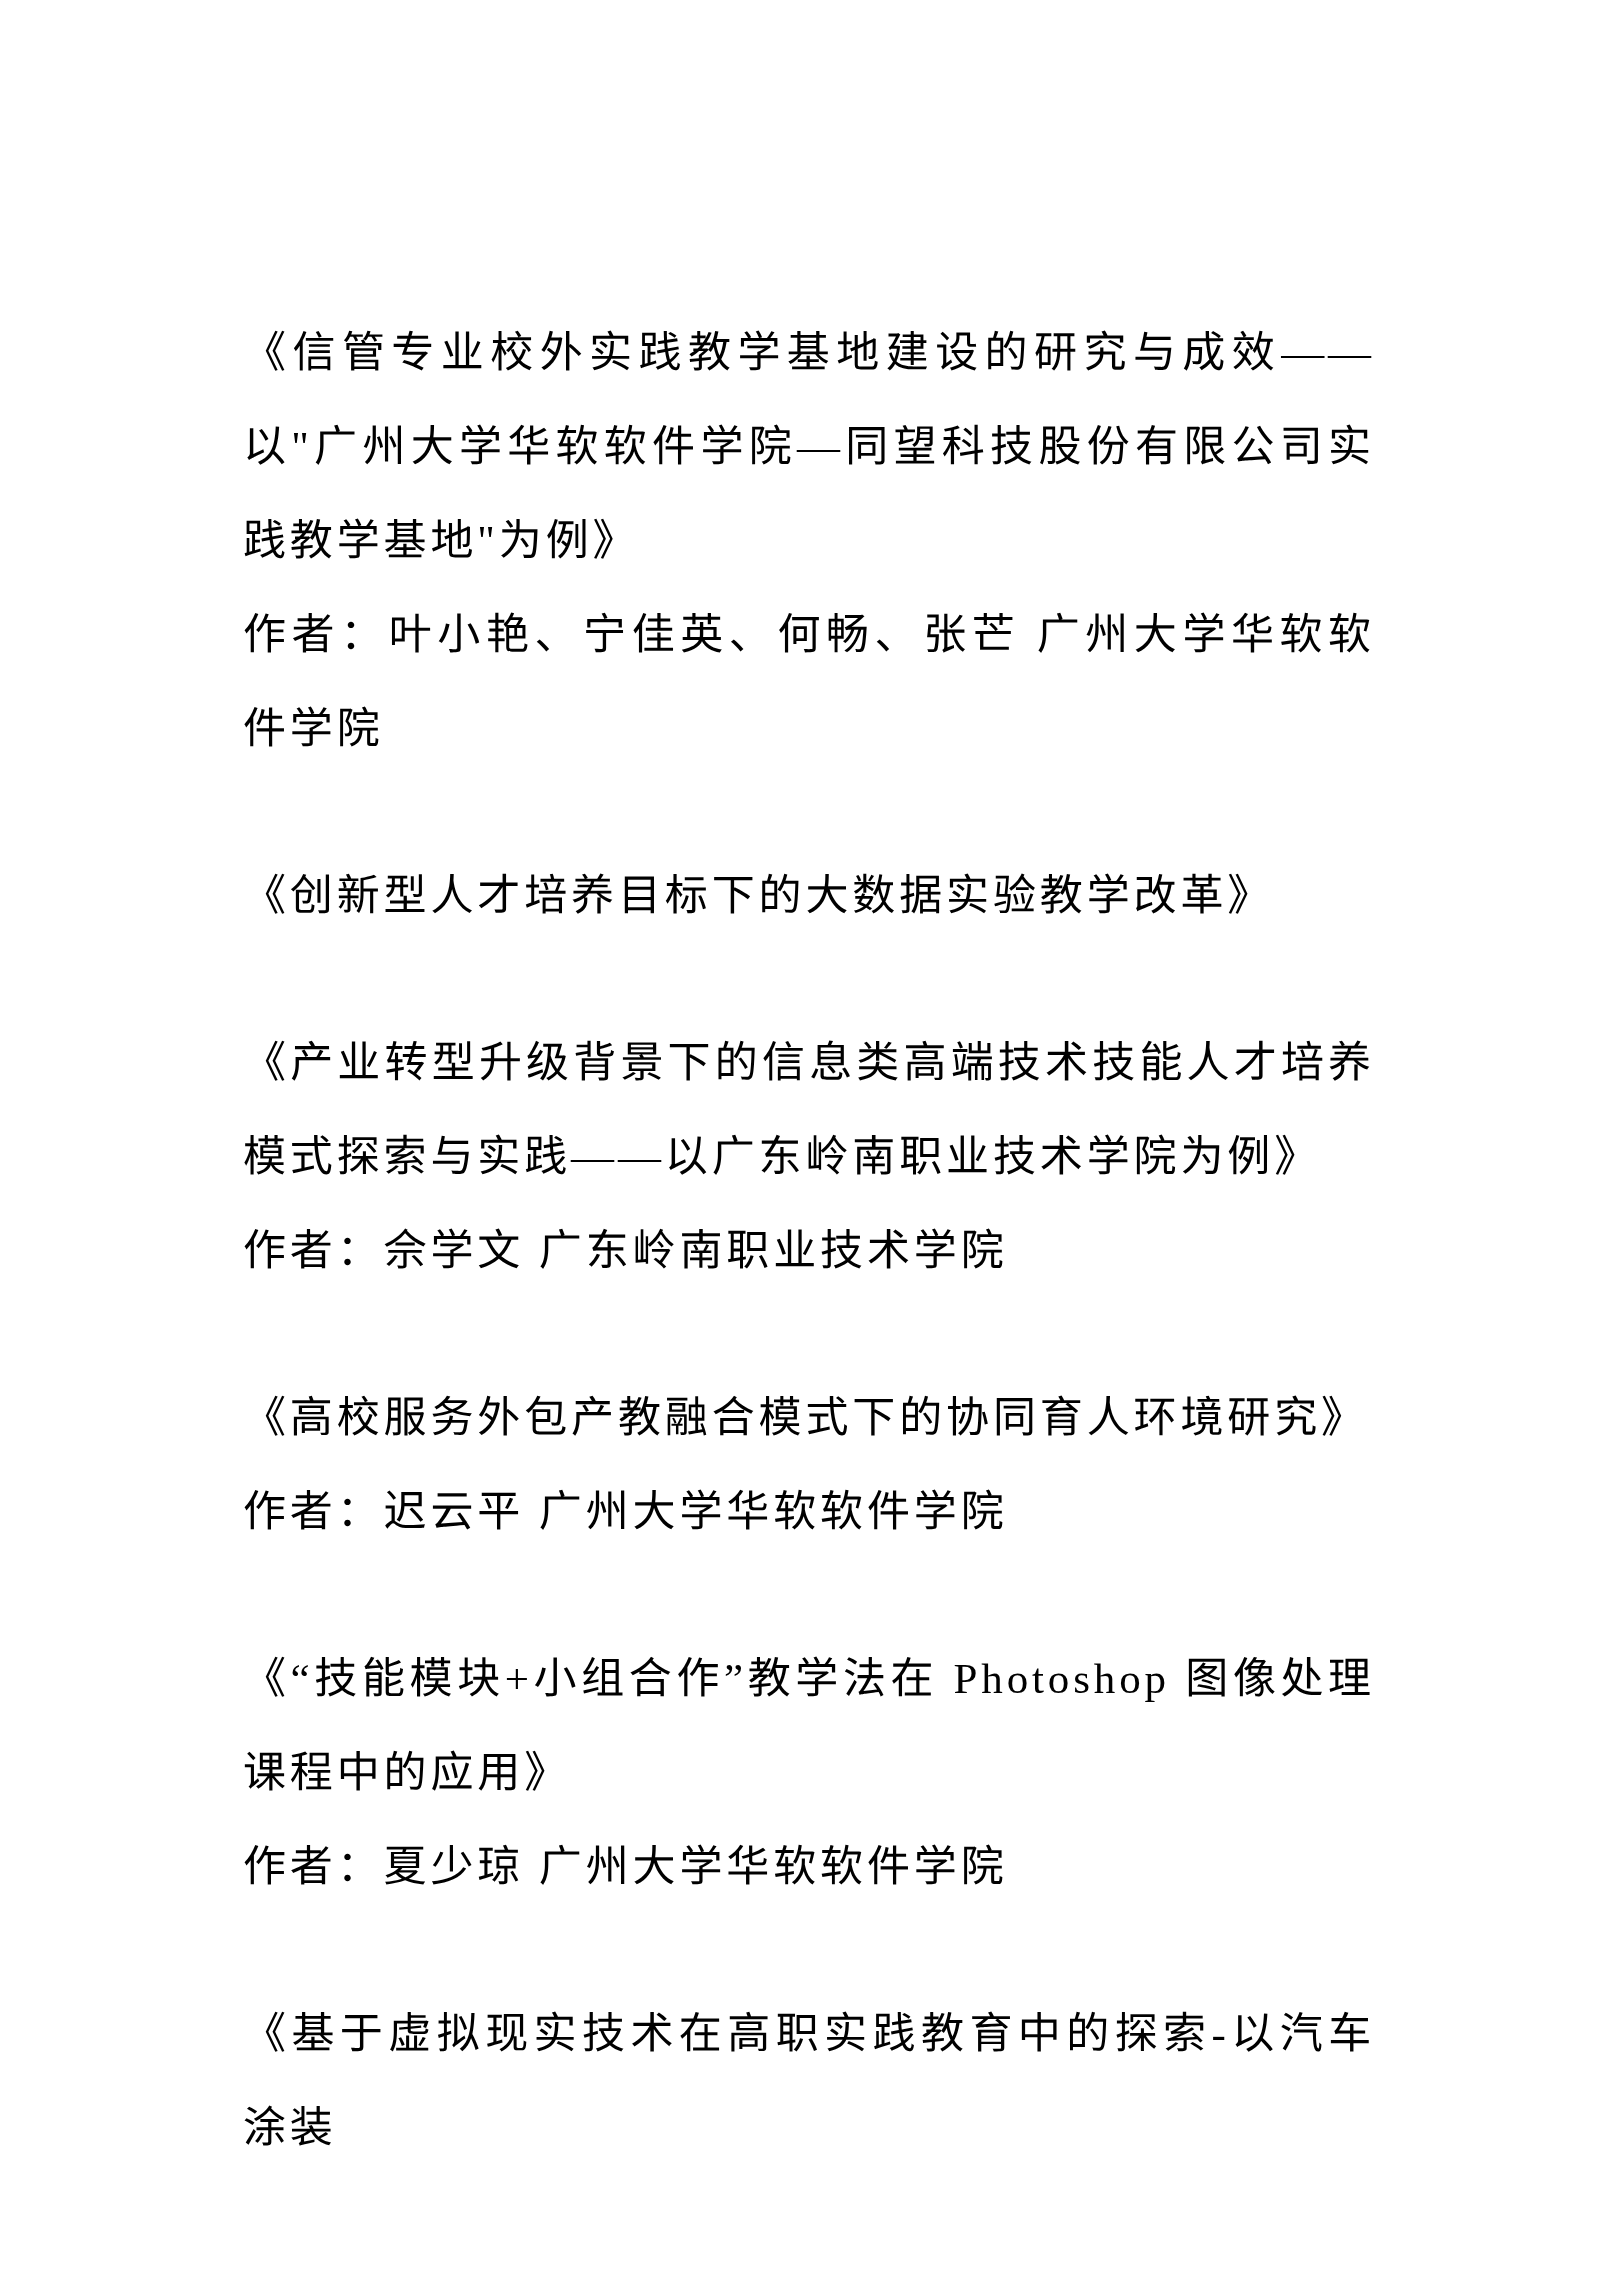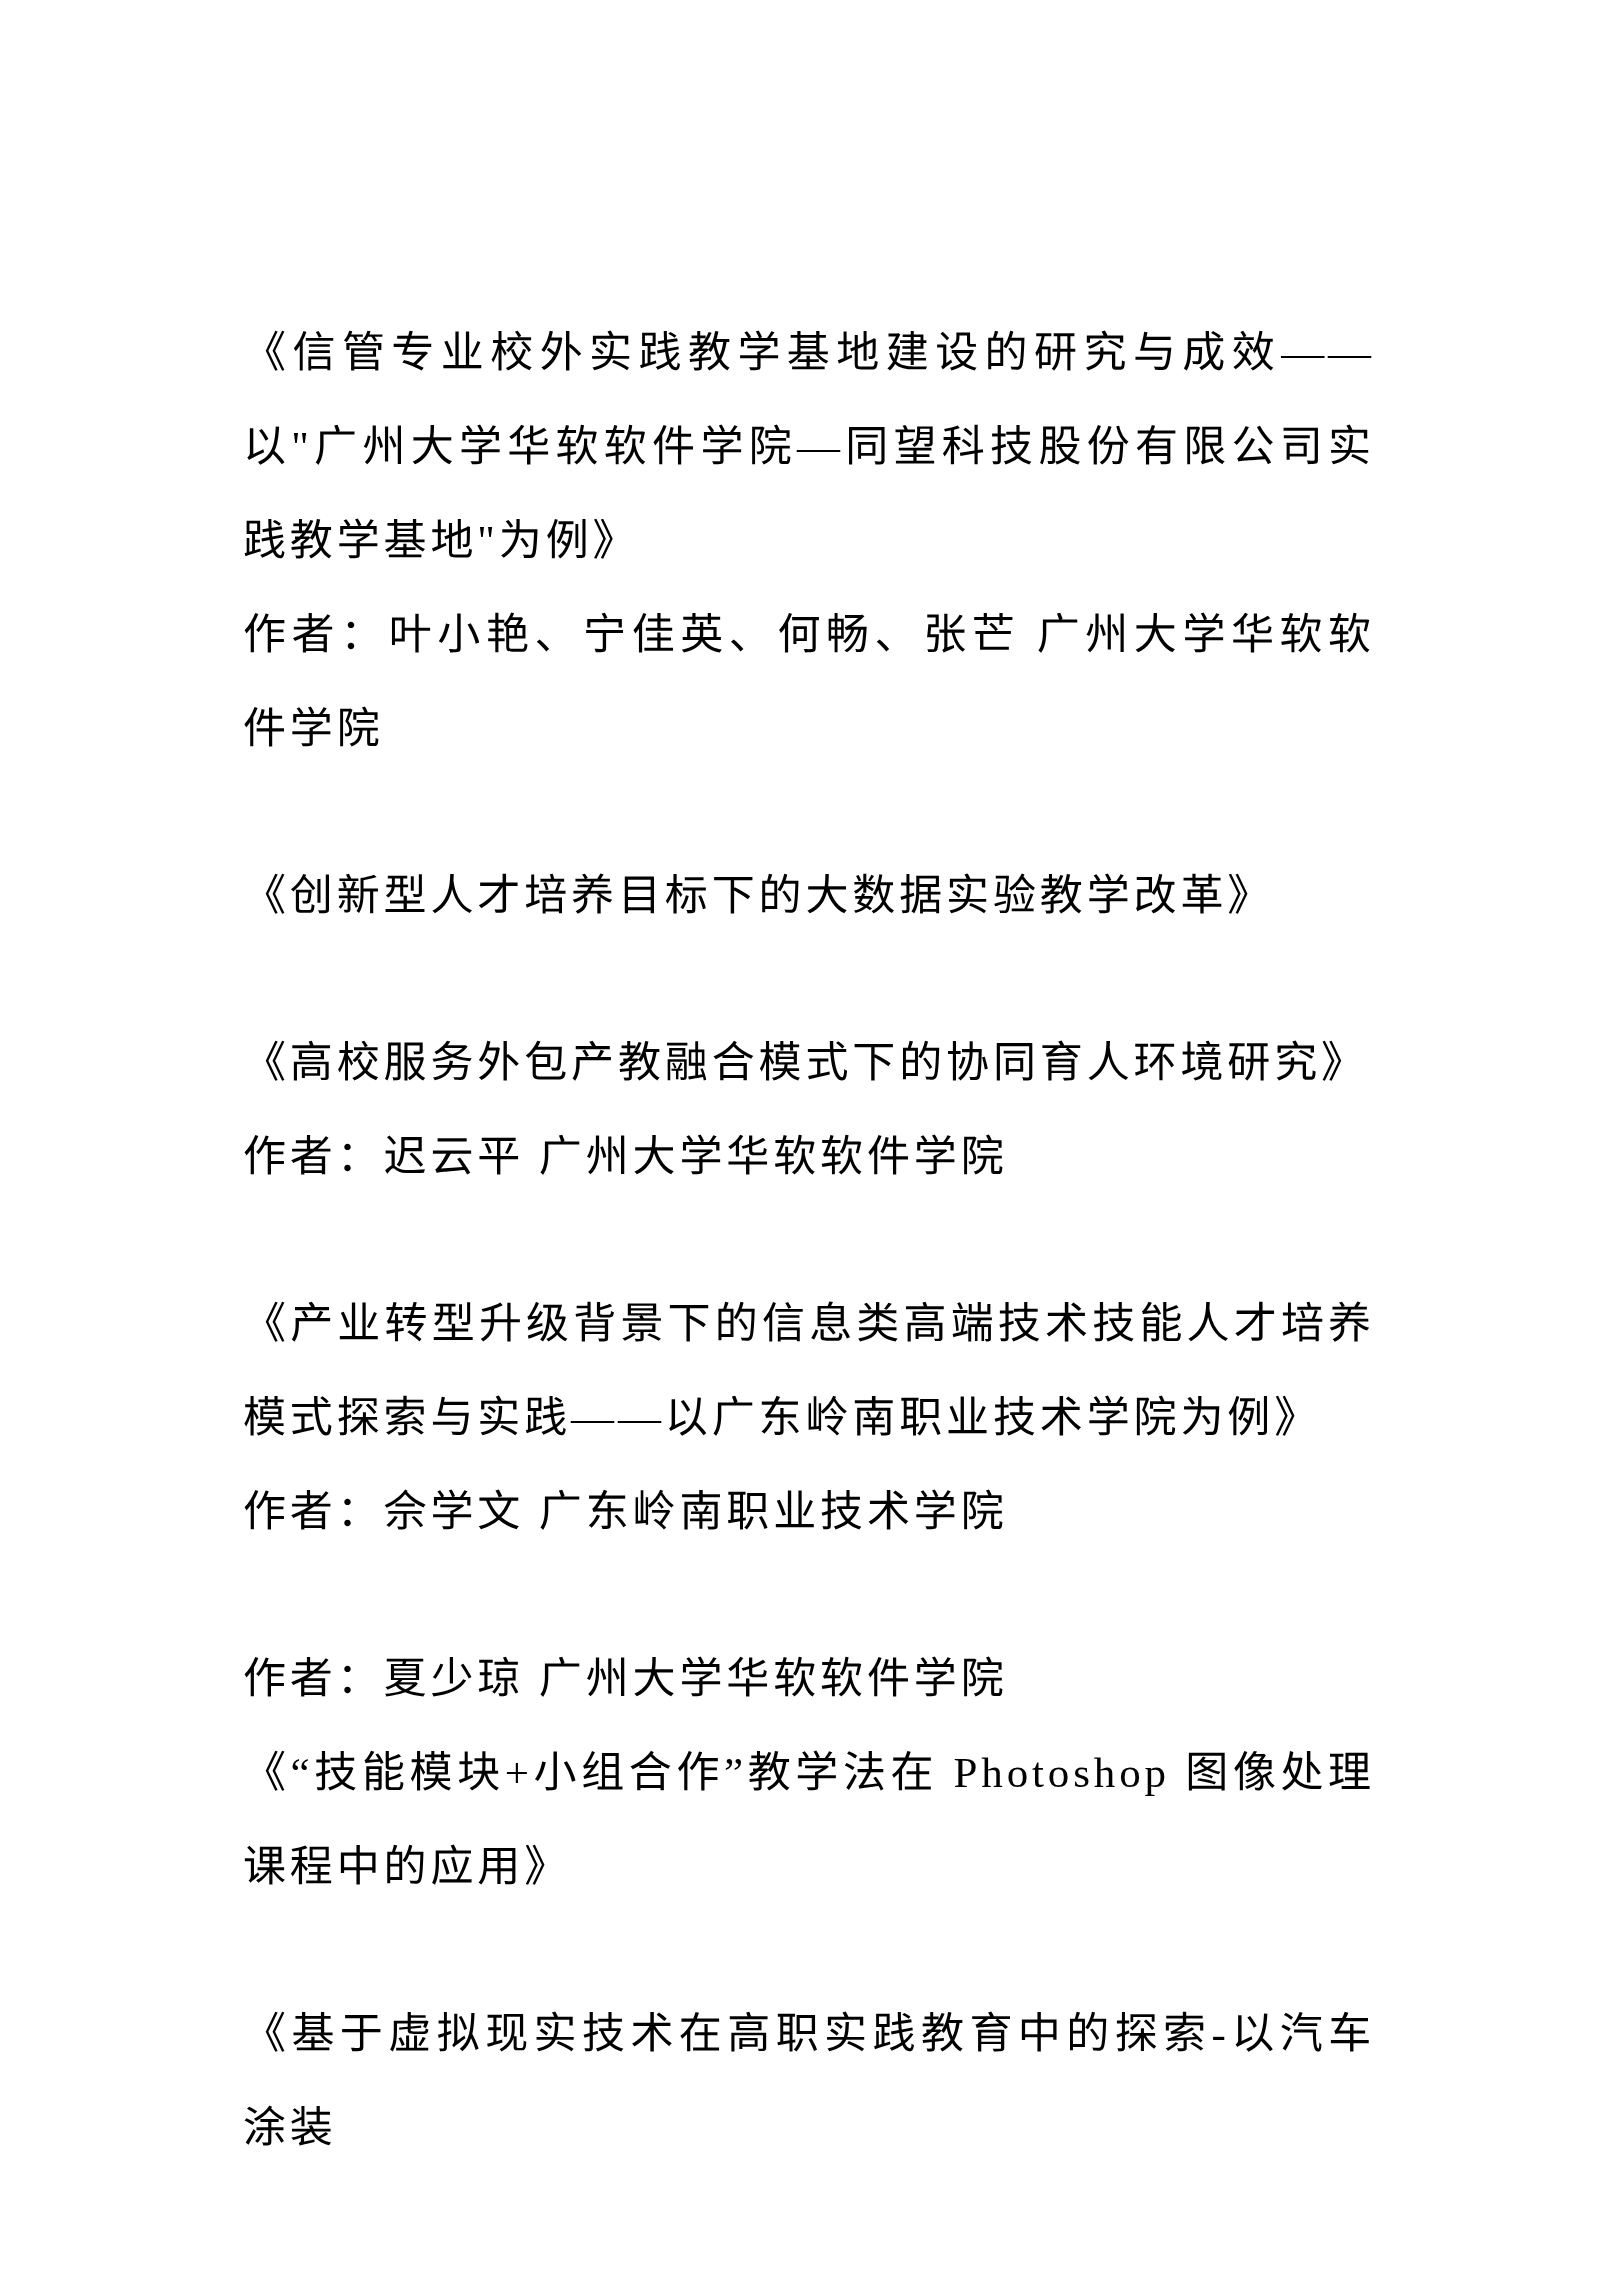--- a/index.html
+++ b/index.html
@@ -39,32 +39,32 @@
   <section class="entry">
     <p>《信管专业校外实践教学基地建设的研究与成效——以"广州大学华软软件学院—同望科技股份有限公司实践教学基地"为例》</p>
     <p>作者：叶小艳、宁佳英、何畅、张芒 广州大学华软软件学院</p>
   </section>
 
   <section class="entry">
     <p>《创新型人才培养目标下的大数据实验教学改革》</p>
   </section>
 
   <section class="entry">
+    <p>《产业转型升级背景下的信息类高端技术技能人才培养模式探索与实践——以广东岭南职业技术学院为例》</p>
+    <p>作者：佘学文 广东岭南职业技术学院</p>
+  </section>
+
+  <section class="entry">
     <p>《高校服务外包产教融合模式下的协同育人环境研究》</p>
     <p>作者：迟云平 广州大学华软软件学院</p>
   </section>
 
   <section class="entry">
-    <p>《产业转型升级背景下的信息类高端技术技能人才培养模式探索与实践——以广东岭南职业技术学院为例》</p>
-    <p>作者：佘学文 广东岭南职业技术学院</p>
-  </section>
-
-  <section class="entry">
+    <p>《“技能模块+小组合作”教学法在 Photoshop 图像处理课程中的应用》</p>
     <p>作者：夏少琼 广州大学华软软件学院</p>
-    <p>《“技能模块+小组合作”教学法在 Photoshop 图像处理课程中的应用》</p>
   </section>
 
   <section class="entry">
     <p>《基于虚拟现实技术在高职实践教育中的探索-以汽车涂装</p>
   </section>
 
 </div>
 
 
 </body></html>

